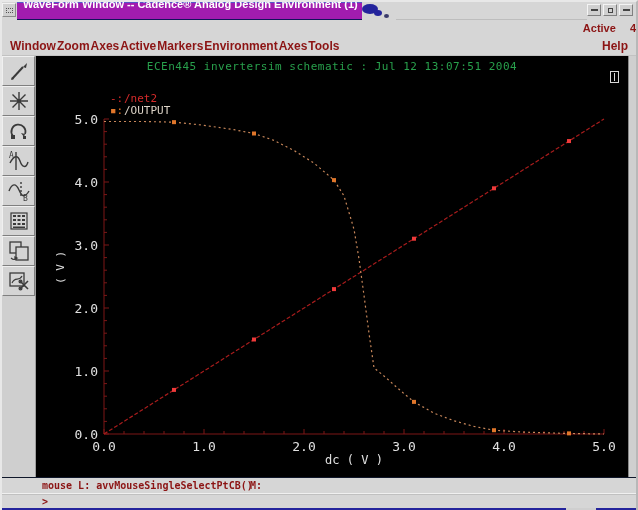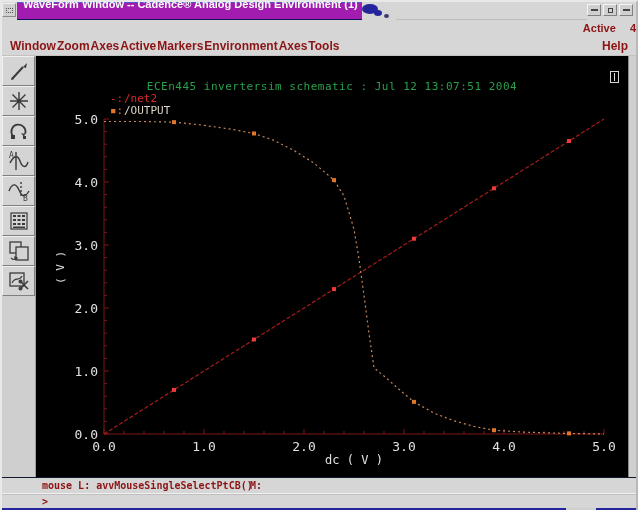--- a/index.html
+++ b/index.html
@@ -49,21 +49,21 @@
   .toolbar { width:34px; flex:0 0 auto; background:#cfcfcf; display:flex;
     flex-direction:column; border-right:1px solid #9e9e9e; }
   .tool-cell { width:33px; height:30px; background:#d4d4d4;
     border-top:1px solid #f0f0f0; border-left:1px solid #f0f0f0;
     border-bottom:1px solid #7f7f7f; border-right:1px solid #7f7f7f;
     display:flex; align-items:center; justify-content:center; }
   .tool-cell svg { display:block; }
   .plot { flex:1; background:#000; position:relative; overflow:hidden;
     font-family:"DejaVu Sans Mono", monospace; }
   .right-frame { width:8px; flex:0 0 auto; background:#cfcfcf; border-left:1px solid #888; }
-  .plot-header { position:absolute; top:24px; left:0; width:100%; text-align:center;
+  .plot-header { position:absolute; top:4px; left:0; width:100%; text-align:center;
     color:#28a04c; font-size:11px; letter-spacing:0.5px; }
   .plot-title { position:absolute; top:21px; left:0; width:100%; text-align:center;
     color:#e8e8e8; font-size:11px; }
   .corner-widget { position:absolute; top:15px; right:9px; width:9px; height:12px;
     border:1px solid #d8d8d8; }
   .corner-widget i { display:block; width:1px; height:8px; background:#d8d8d8; margin:1px auto 0; }
   .legend { position:absolute; left:74px; top:37px; font-size:11px; line-height:12px; }
   .legend-row { display:flex; align-items:center; height:12px; }
   .legend-sym { display:inline-block; width:14px; }
   .axis-label-y { position:absolute; left:8px; top:205px; color:#e0e0e0; font-size:11px;

